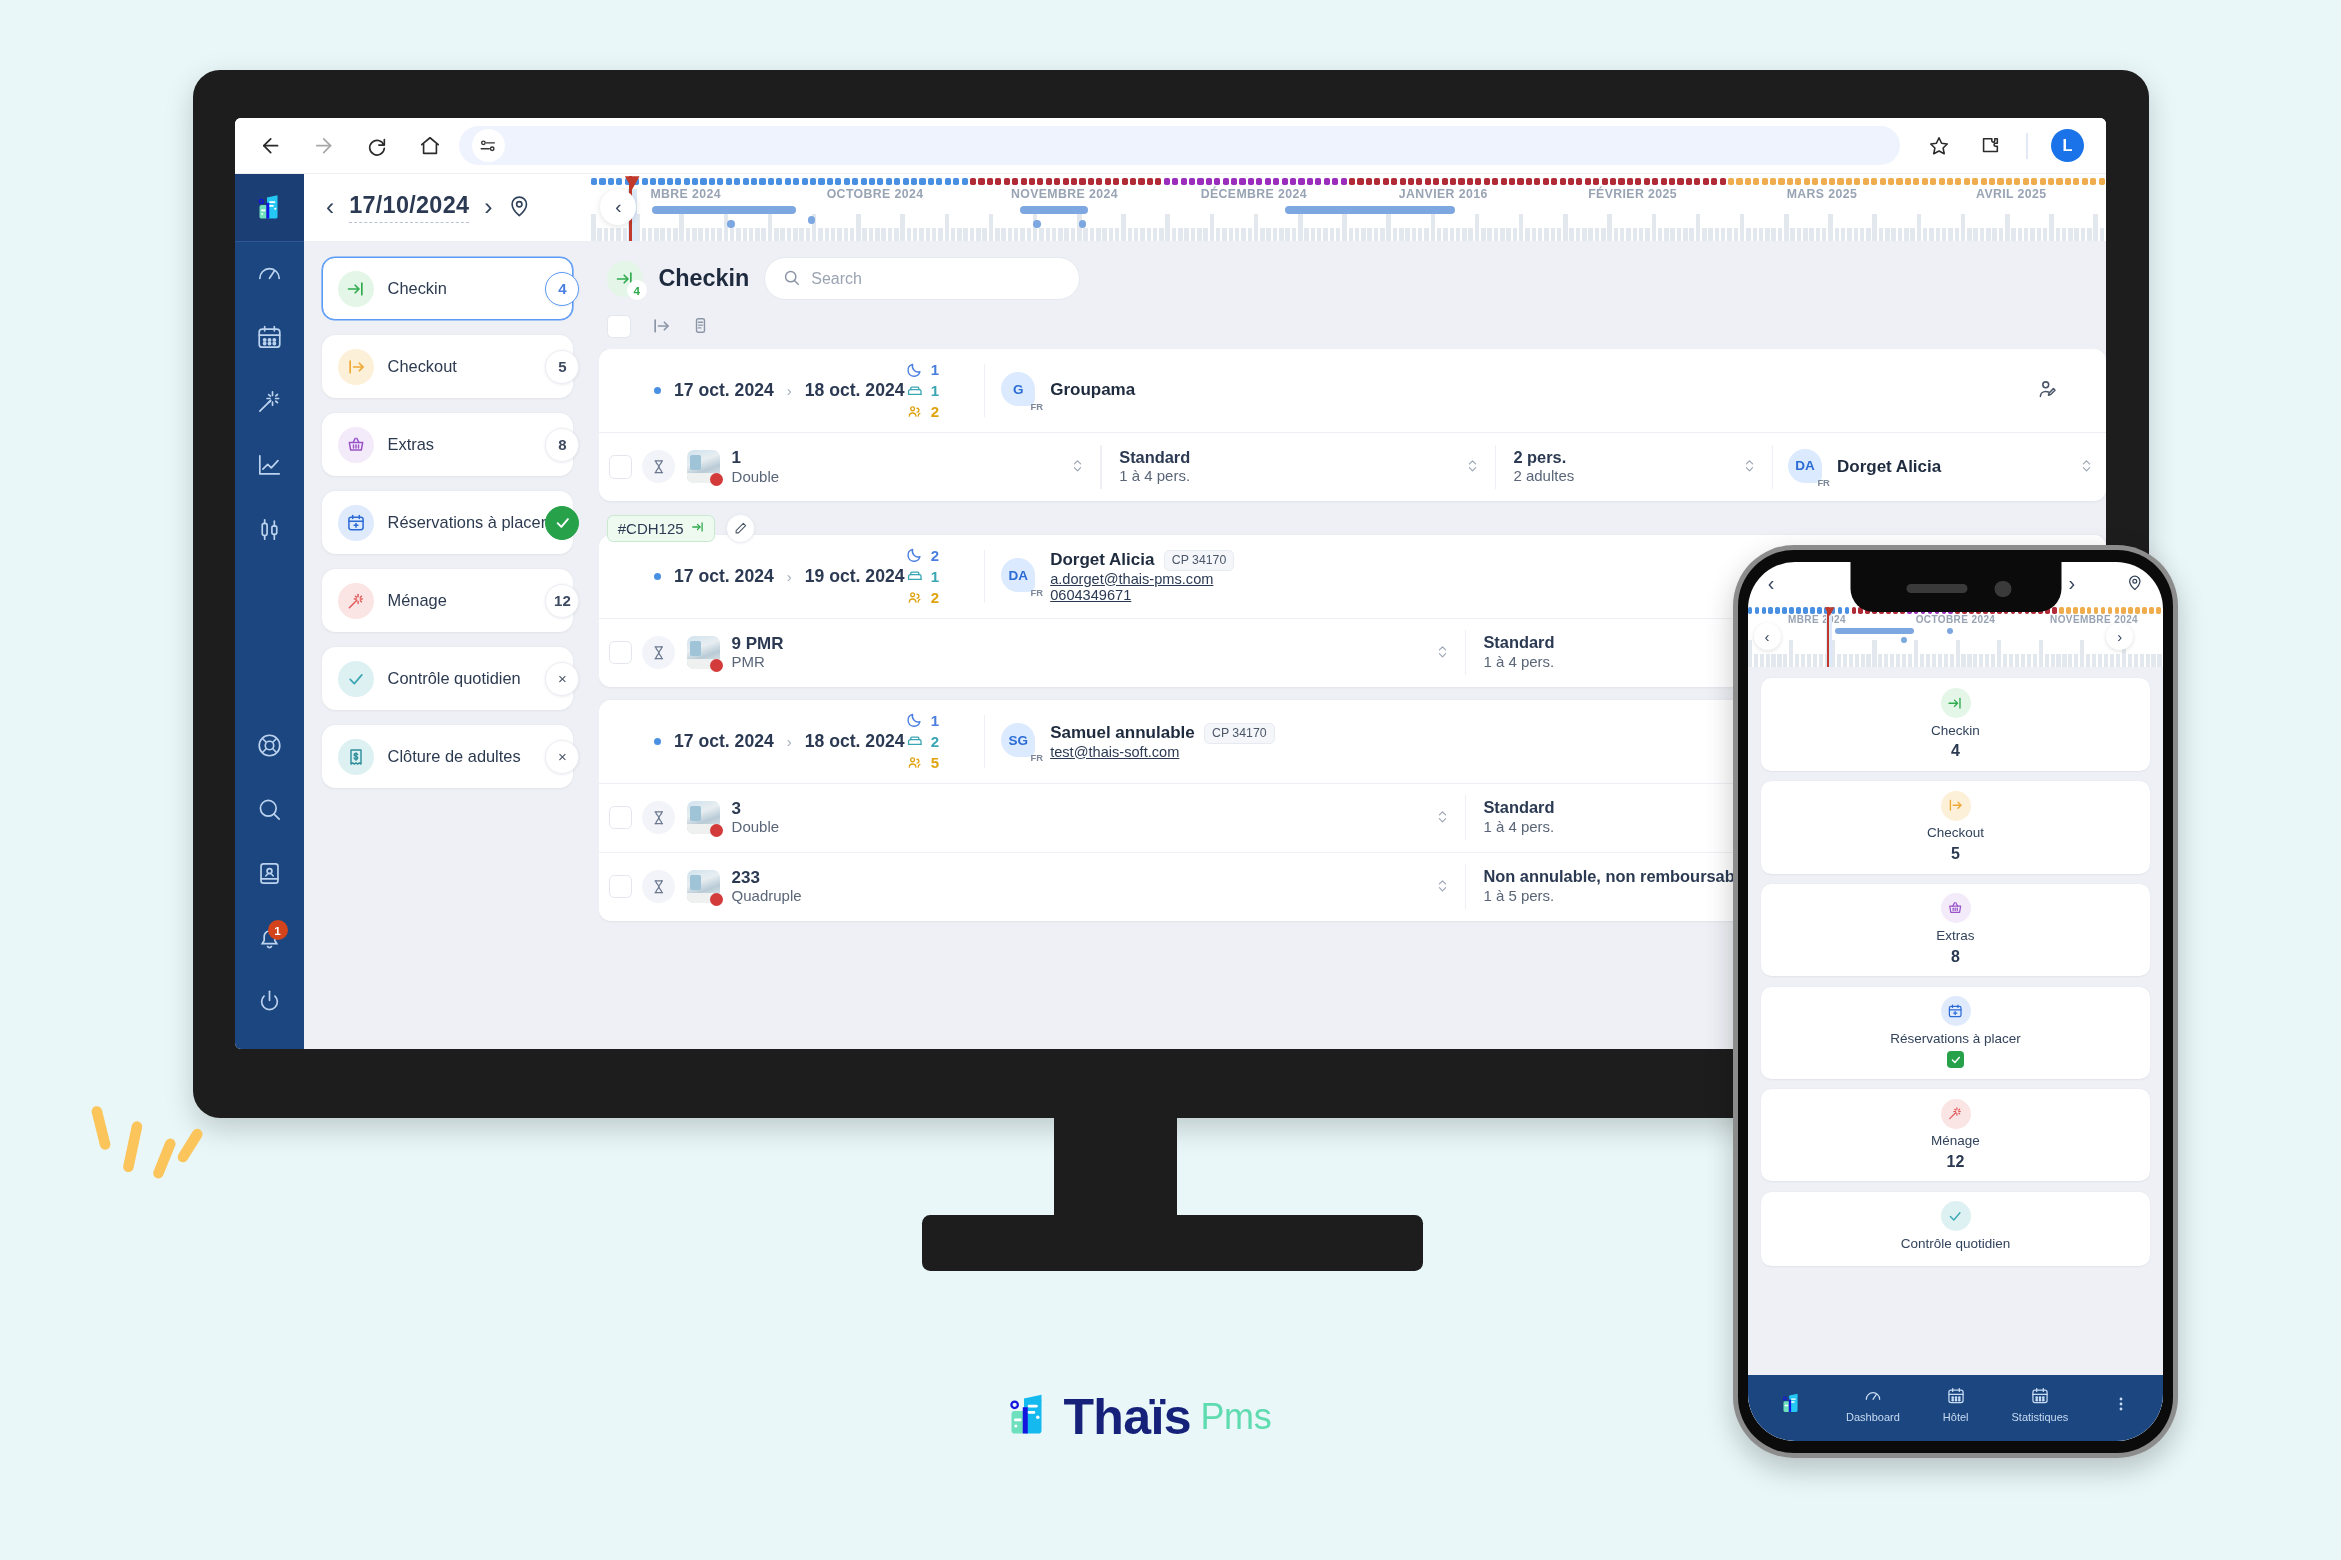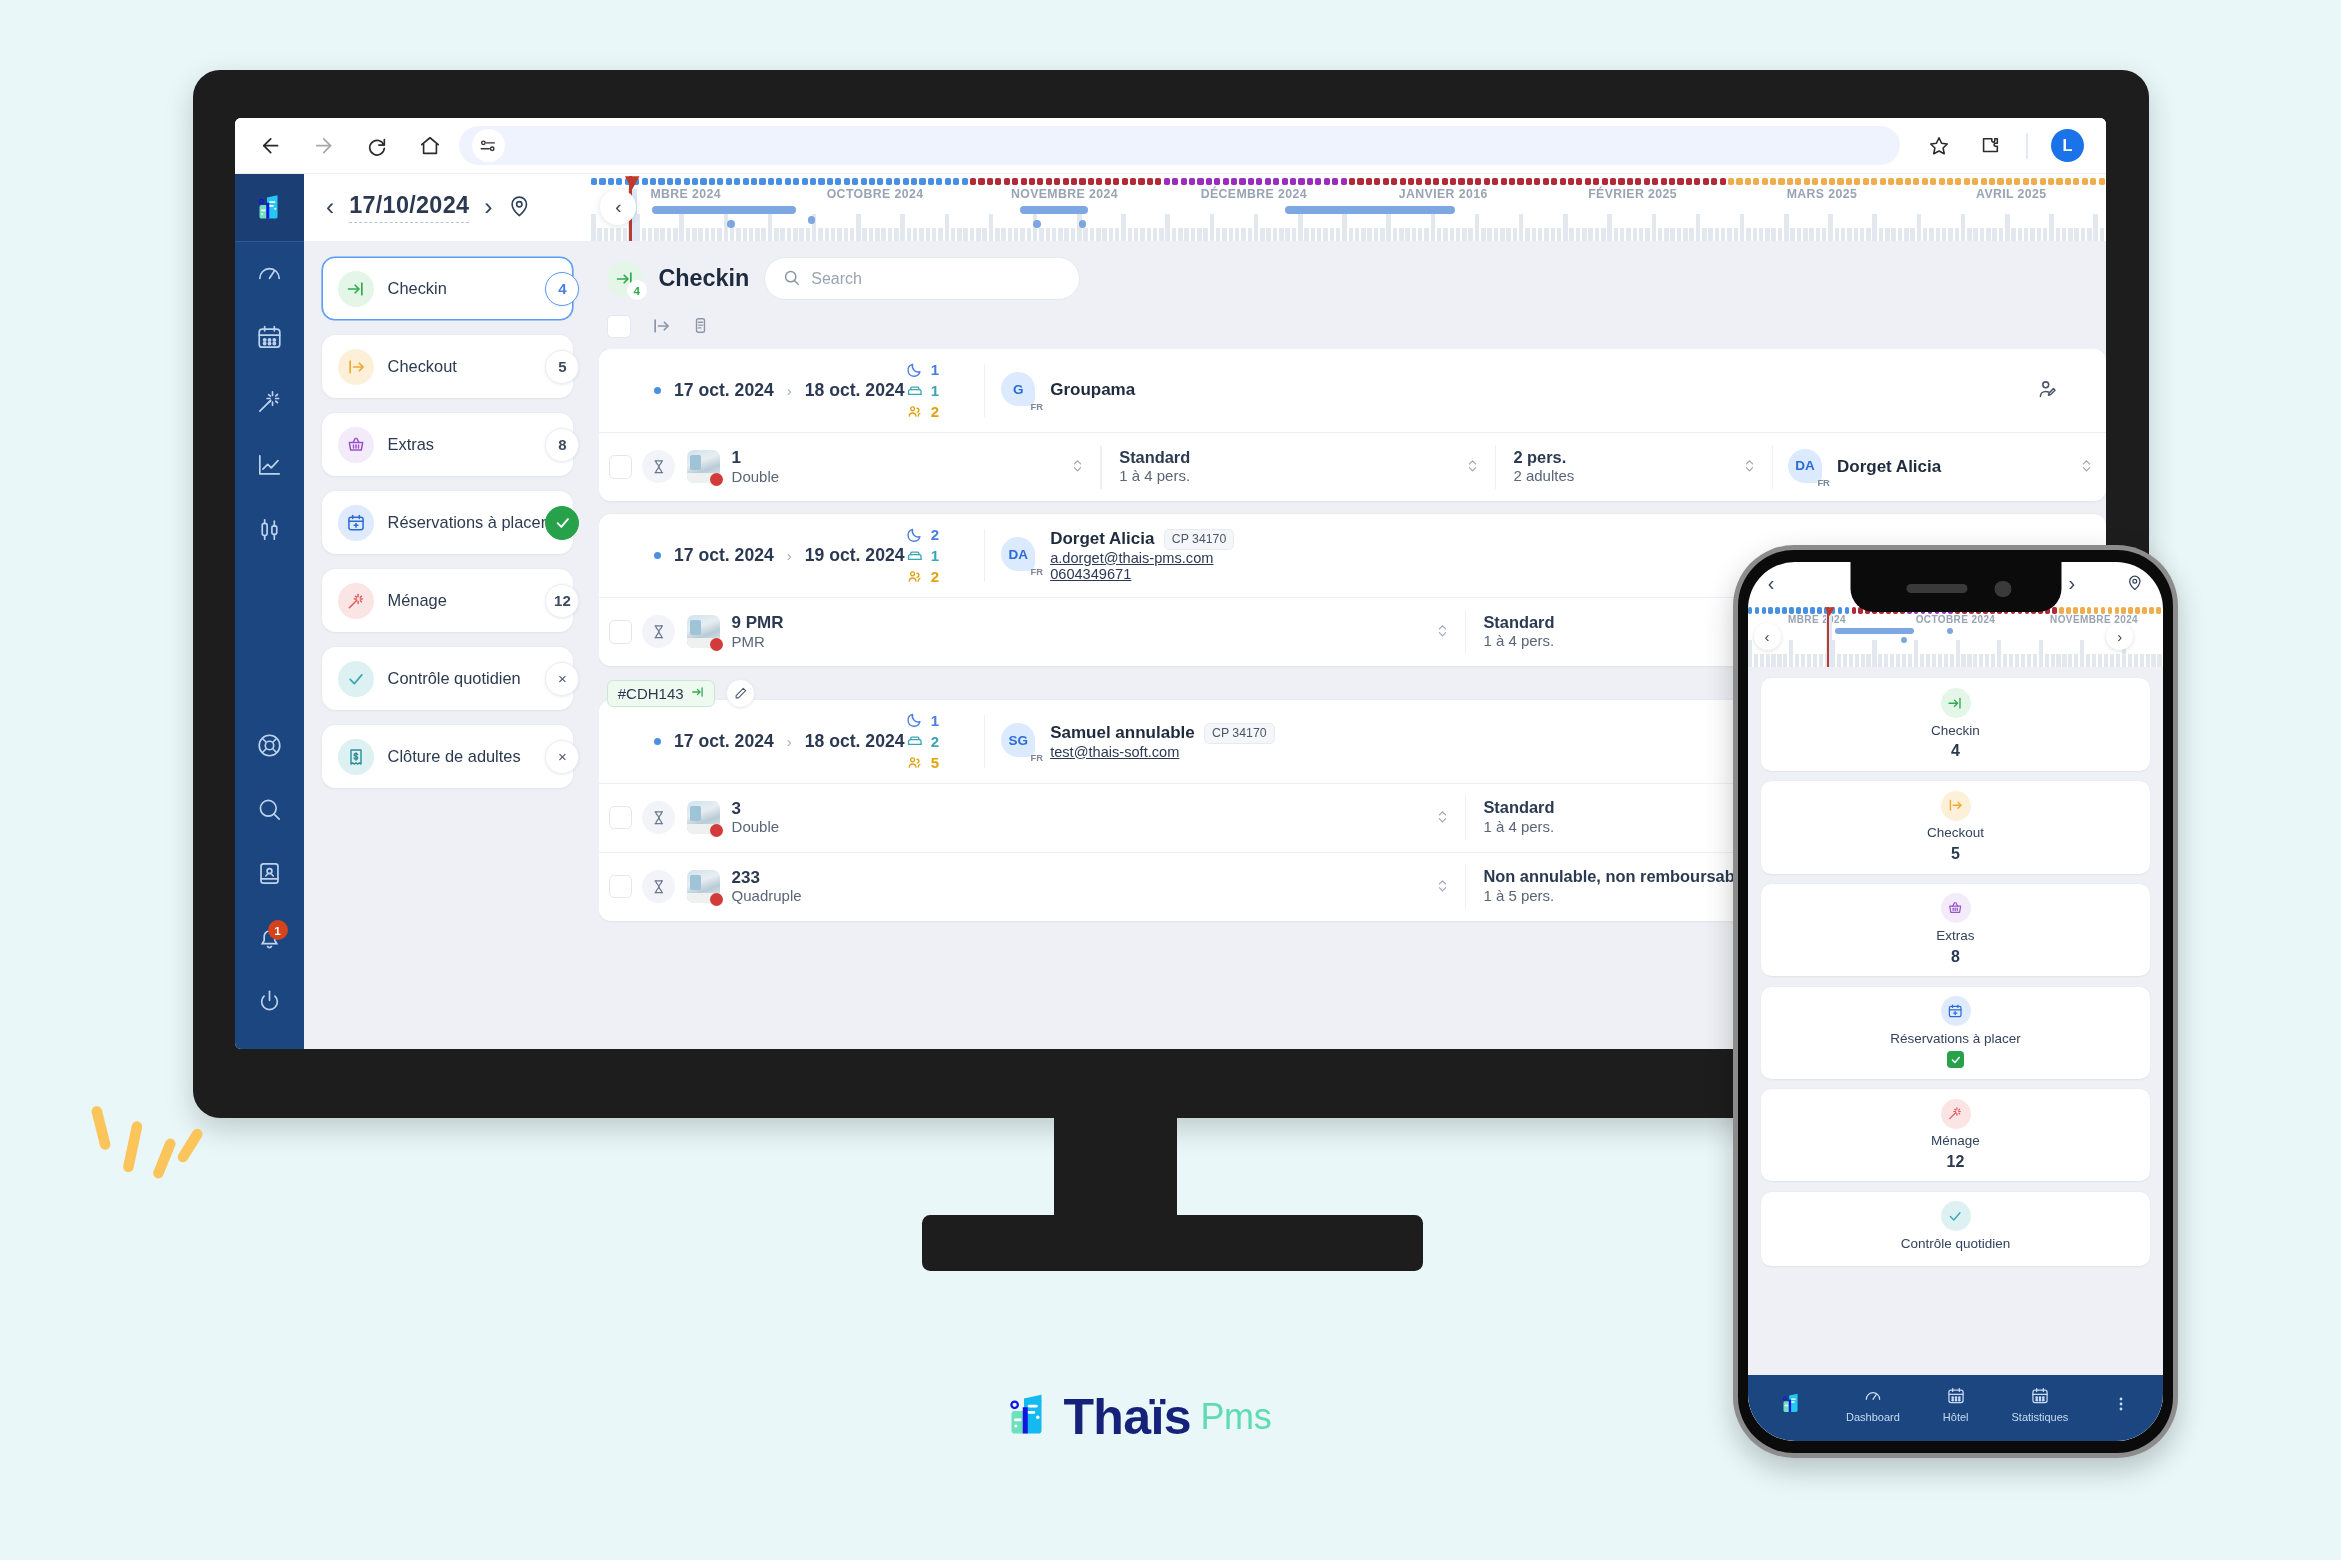--- a/index.html
+++ b/index.html
@@ -1289,20 +1289,35 @@
         </span>
         <span class="spin" style="margin-right:11.7px;"><svg width="15" height="17.6" viewBox="0 0 24 28" fill="none" stroke="#9aa4b4" stroke-width="1.8" stroke-linecap="round" stroke-linejoin="round">
                           <polyline points="7 11 12 6 17 11"></polyline>
                           <polyline points="7 17 12 22 17 17"></polyline>
                         </svg></span>
 
       </div>
     </div>
   </div>
   <div class="resv">
+    <div class="resv-tag-row">
+      <span class="tag">
+        <span>#CDH125</span>
+        <span><svg width="14" height="14" viewBox="0 0 24 24" fill="none" stroke="#2faa4e" stroke-width="2.2" stroke-linecap="round" stroke-linejoin="round">
+                          <line x1="3" y1="12" x2="15" y2="12"></line>
+                          <polyline points="11 7.5 15.5 12 11 16.5"></polyline>
+                          <line x1="19" y1="5" x2="19" y2="19"></line>
+                        </svg></span>
+      </span>
+      <span class="pencil">
+                      <svg width="15" height="15" viewBox="0 0 24 24" fill="none" stroke="#4b5768" stroke-width="1.7" stroke-linecap="round" stroke-linejoin="round">
+                        <path d="M16.5 3.8 20.2 7.5 8.7 19H5v-3.7z"></path>
+                      </svg>
+                    </span>
+    </div>
 
     <div class="resv-body">
       <div class="resv-main">
         <span class="cb" style="margin-left:15px;visibility:hidden;"></span>
         <div class="col-dates">
           <span class="dot-blue"></span>
           <span class="dt">17 oct. 2024</span>
           <span class="arrow-sm">›</span>
           <span class="dt second">19 oct. 2024</span>
         </div>
@@ -1395,35 +1410,20 @@
           <span>
             <span class="cell-label1">2 pers.</span><br>
             <span class="cell-label2">2 adultes</span>
           </span>
         </span>
 
       </div>
     </div>
   </div>
   <div class="resv">
-    <div class="resv-tag-row">
-      <span class="tag">
-        <span>#CDH143</span>
-        <span><svg width="14" height="14" viewBox="0 0 24 24" fill="none" stroke="#2faa4e" stroke-width="2.2" stroke-linecap="round" stroke-linejoin="round">
-                          <line x1="3" y1="12" x2="15" y2="12"></line>
-                          <polyline points="11 7.5 15.5 12 11 16.5"></polyline>
-                          <line x1="19" y1="5" x2="19" y2="19"></line>
-                        </svg></span>
-      </span>
-      <span class="pencil">
-                      <svg width="15" height="15" viewBox="0 0 24 24" fill="none" stroke="#4b5768" stroke-width="1.7" stroke-linecap="round" stroke-linejoin="round">
-                        <path d="M16.5 3.8 20.2 7.5 8.7 19H5v-3.7z"></path>
-                      </svg>
-                    </span>
-    </div>
 
     <div class="resv-body">
       <div class="resv-main">
         <span class="cb" style="margin-left:15px;visibility:hidden;"></span>
         <div class="col-dates">
           <span class="dot-blue"></span>
           <span class="dt">17 oct. 2024</span>
           <span class="arrow-sm">›</span>
           <span class="dt second">18 oct. 2024</span>
         </div>

